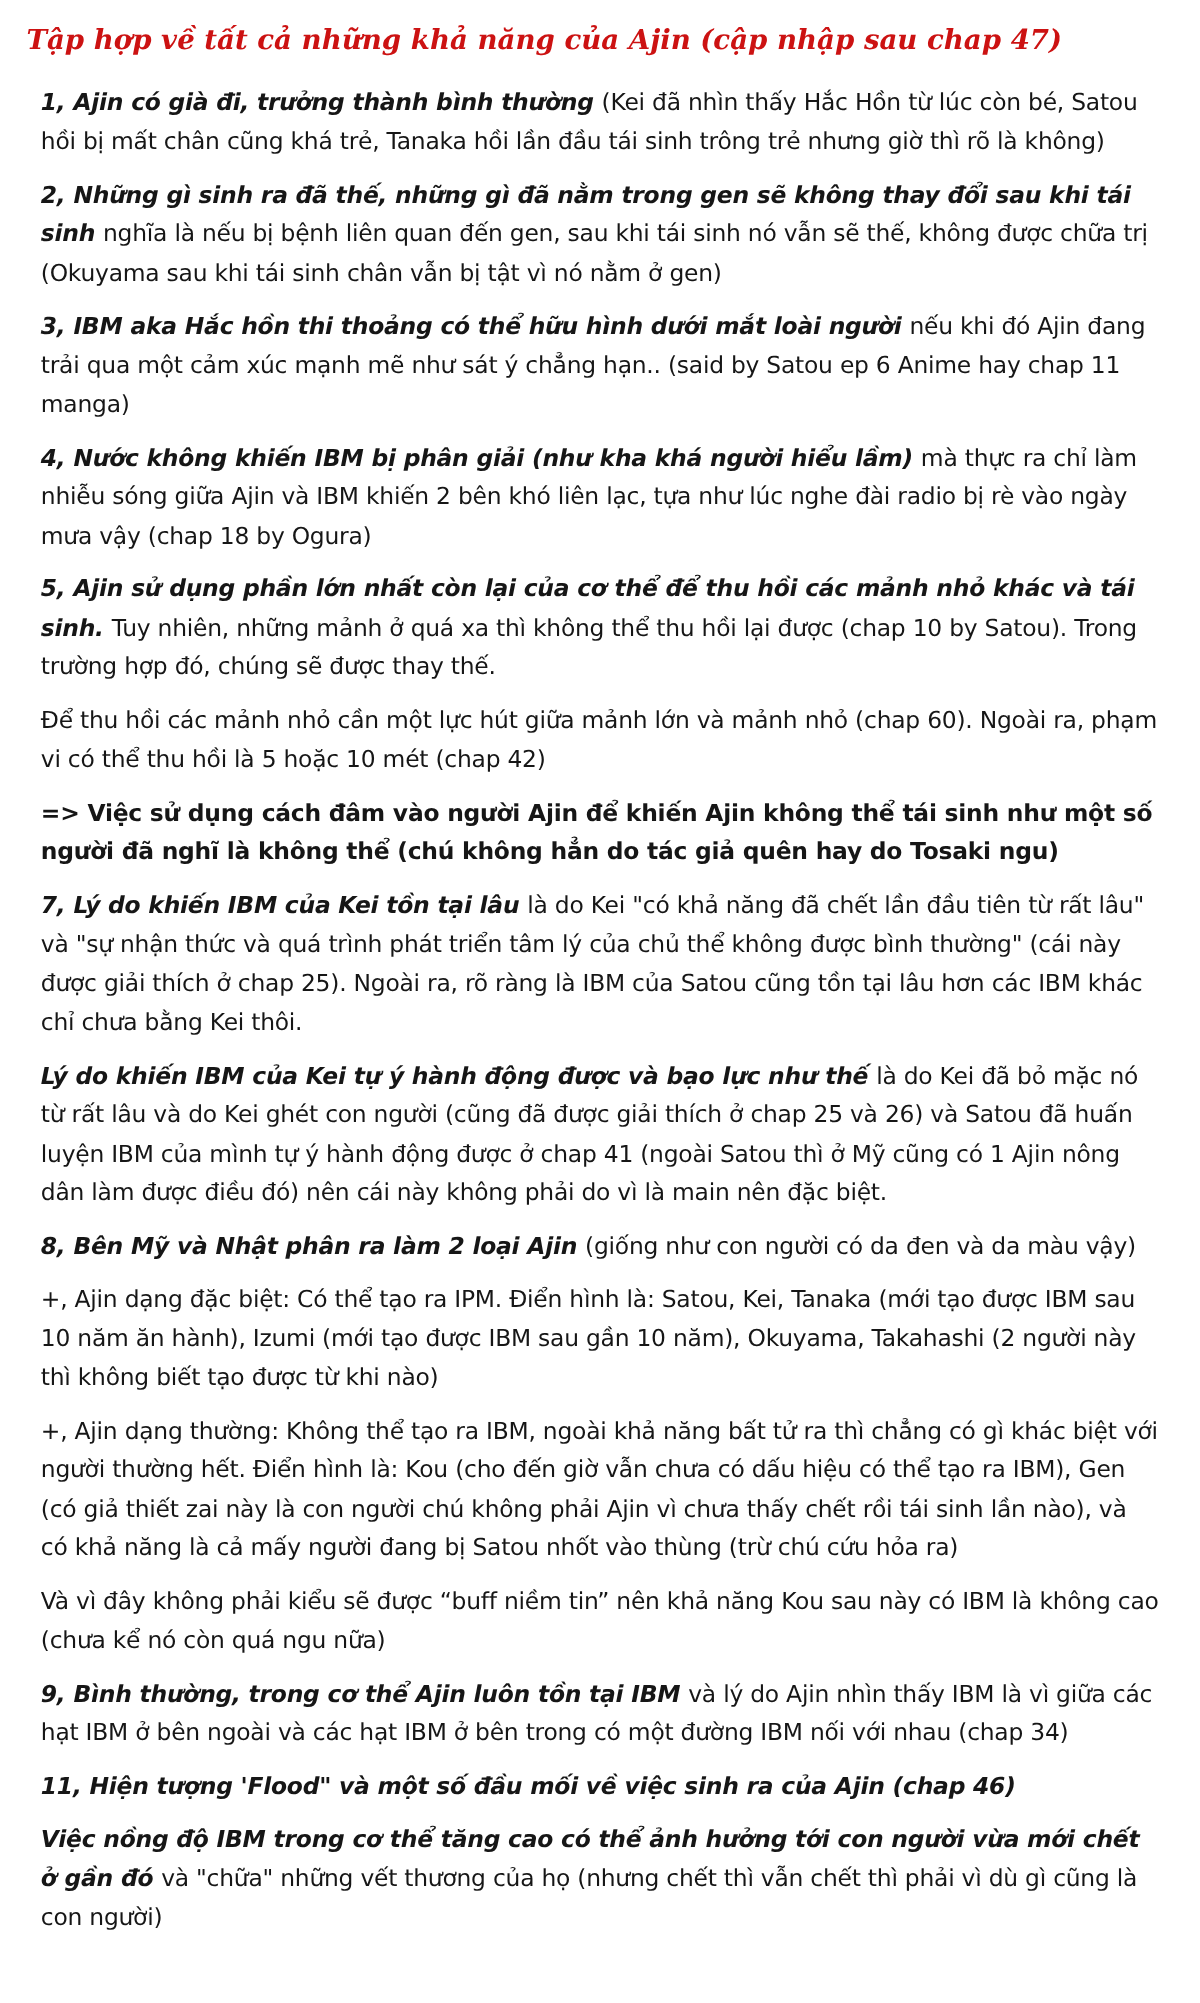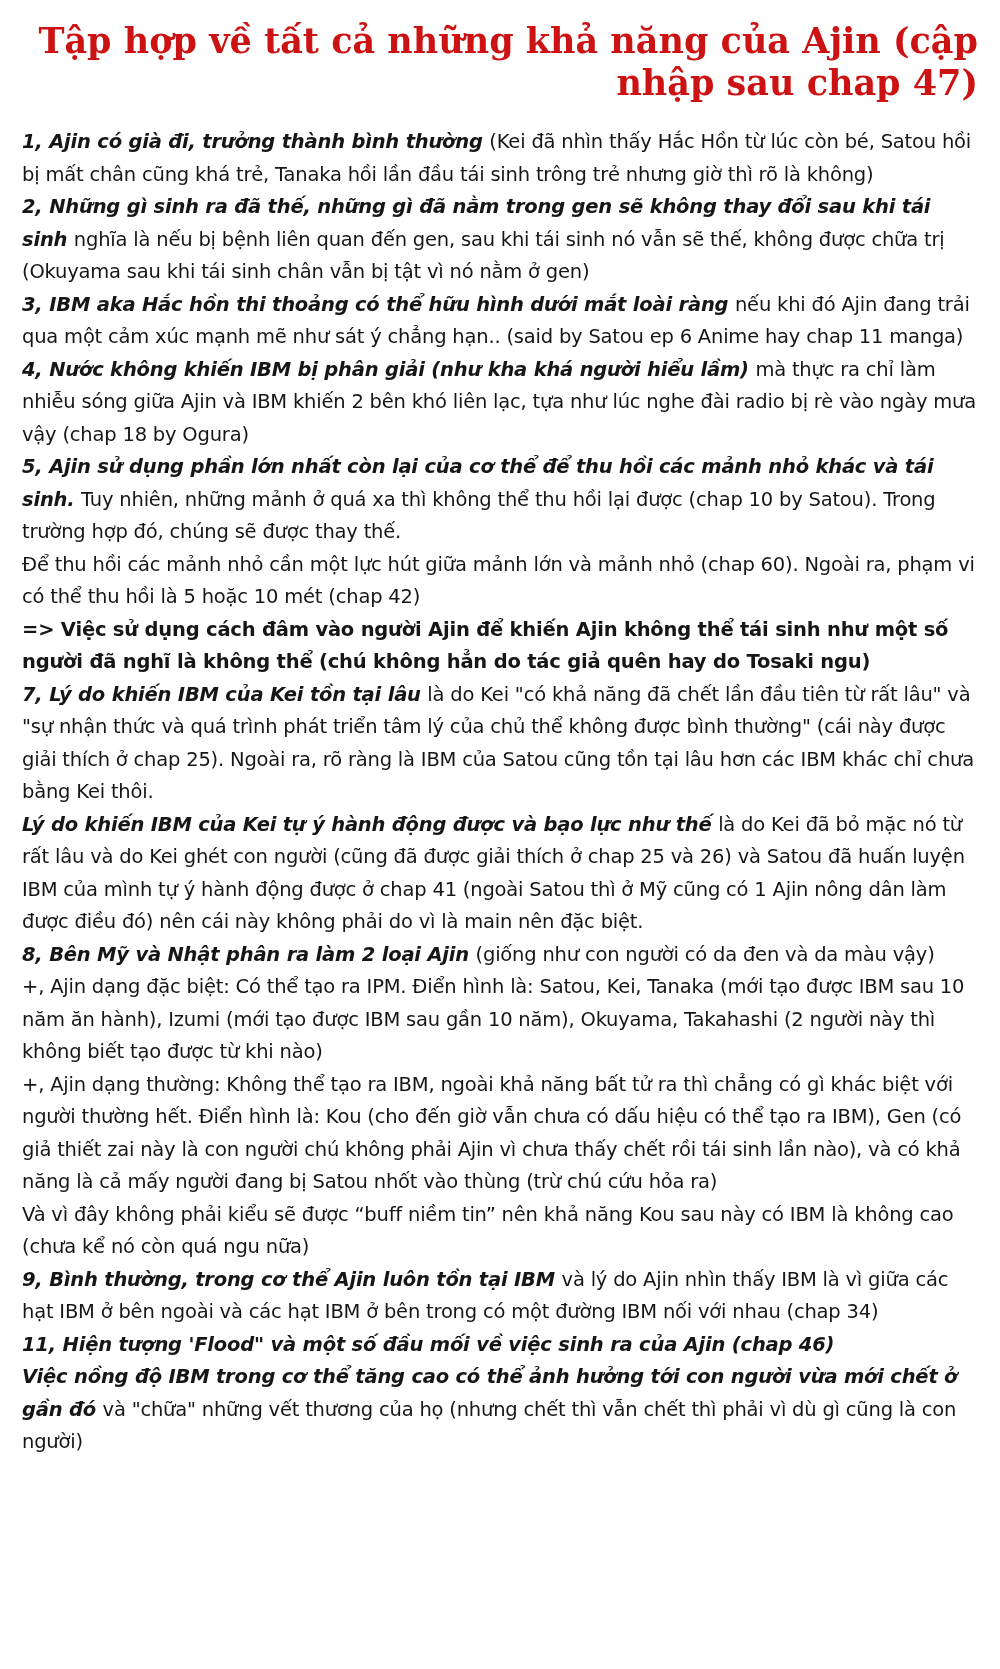--- a/index.html
+++ b/index.html
@@ -10,49 +10,50 @@
   .page {
     width: 1000px;
     min-height: 1669px;
     box-sizing: border-box;
     background: #ffffff;
     padding: 14px 22px 30px 22px;
     font-family: "DejaVu Sans", sans-serif;
   }
   .title {
     font-family: "DejaVu Serif", serif;
+    font-style: italic;
     font-weight: 700;
-    font-size: 35px;
+    font-size: 23px;
     line-height: 1.2;
-    text-align: right;
+    text-align: left;
     margin: 6px 0 22px 0;
     color: var(--title-color, #cc1212);
   }
   .content {
     font-size: 19.5px;
     line-height: 32.5px;
     color: var(--body-color, #161616);
     letter-spacing: -0.2px;
   }
   .para {
-    margin: 0;
+    margin: 12px;
   }
   .seg-bi { font-weight: 700; font-style: italic; }
   .seg-b  { font-weight: 700; text-align: center; }
   .seg-r  { }
 </style>
 </head>
 <body style="background: rgb(255, 255, 255);">
 
 <div class="page">
   <h1 class="title">Tập hợp về tất cả những khả năng của Ajin (cập nhập sau chap 47)</h1>
   <div class="content">
       <p class="para"><span class="seg-bi">1, Ajin có già đi, trưởng thành bình thường </span><span class="seg-r">(Kei đã nhìn thấy Hắc Hồn từ lúc còn bé, Satou hồi bị mất chân cũng khá trẻ, Tanaka hồi lần đầu tái sinh trông trẻ nhưng giờ thì rõ là không)</span></p>
       <p class="para"><span class="seg-bi">2, Những gì sinh ra đã thế, những gì đã nằm trong gen sẽ không thay đổi sau khi tái sinh </span><span class="seg-r">nghĩa là nếu bị bệnh liên quan đến gen, sau khi tái sinh nó vẫn sẽ thế, không được chữa trị (Okuyama sau khi tái sinh chân vẫn bị tật vì nó nằm ở gen)</span></p>
-      <p class="para"><span class="seg-bi">3, IBM aka Hắc hồn thi thoảng có thể hữu hình dưới mắt loài ràng </span><span class="seg-r">nếu khi đó Ajin đang trải qua một cảm xúc mạnh mẽ như sát ý chẳng hạn.. (said by Satou ep 6 Anime hay chap 11 manga)</span></p>
+      <p class="para"><span class="seg-bi">3, IBM aka Hắc hồn thi thoảng có thể hữu hình dưới mắt loài người </span><span class="seg-r">nếu khi đó Ajin đang trải qua một cảm xúc mạnh mẽ như sát ý chẳng hạn.. (said by Satou ep 6 Anime hay chap 11 manga)</span></p>
       <p class="para"><span class="seg-bi">4, Nước không khiến IBM bị phân giải (như kha khá người hiểu lầm) </span><span class="seg-r">mà thực ra chỉ làm nhiễu sóng giữa Ajin và IBM khiến 2 bên khó liên lạc, tựa như lúc nghe đài radio bị rè vào ngày mưa vậy (chap 18 by Ogura)</span></p>
       <p class="para"><span class="seg-bi">5, Ajin sử dụng phần lớn nhất còn lại của cơ thể để thu hồi các mảnh nhỏ khác và tái sinh. </span><span class="seg-r">Tuy nhiên, những mảnh ở quá xa thì không thể thu hồi lại được (chap 10 by Satou). Trong trường hợp đó, chúng sẽ được thay thế.</span></p>
       <p class="para"><span class="seg-r">Để thu hồi các mảnh nhỏ cần một lực hút giữa mảnh lớn và mảnh nhỏ (chap 60). Ngoài ra, phạm vi có thể thu hồi là 5 hoặc 10 mét (chap 42)</span></p>
       <p class="para"><span class="seg-b">=&gt; Việc sử dụng cách đâm vào người Ajin để khiến Ajin không thể tái sinh như một số người đã nghĩ là không thể (chú không hẳn do tác giả quên hay do Tosaki ngu)</span></p>
       <p class="para"><span class="seg-bi">7,  Lý do khiến IBM của Kei tồn tại lâu </span><span class="seg-r">là do Kei "có khả năng đã chết lần đầu tiên từ rất lâu" và "sự nhận thức và quá trình phát triển tâm lý của chủ thể không được bình thường" (cái này được giải thích ở chap 25). Ngoài ra, rõ ràng là IBM của Satou cũng tồn tại lâu hơn các IBM khác chỉ chưa bằng Kei thôi.</span></p>
       <p class="para"><span class="seg-bi">Lý do khiến IBM của Kei tự ý hành động được và bạo lực như thế </span><span class="seg-r">là do Kei đã bỏ mặc nó từ rất lâu và do Kei ghét con người (cũng đã được giải thích ở chap 25 và 26) và Satou đã huấn luyện IBM của mình tự ý hành động được ở chap 41 (ngoài Satou thì ở Mỹ cũng có 1 Ajin nông dân làm được điều đó) nên cái này không phải do vì là main nên đặc biệt.</span></p>
       <p class="para"><span class="seg-bi">8, Bên Mỹ và Nhật phân ra làm 2 loại Ajin </span><span class="seg-r">(giống như con người có da đen và da màu vậy)</span></p>
       <p class="para"><span class="seg-r">+, Ajin dạng đặc biệt: Có thể tạo ra IPM. Điển hình là: Satou, Kei, Tanaka (mới tạo được IBM sau 10 năm ăn hành), Izumi (mới tạo được IBM sau gần 10 năm), Okuyama, Takahashi (2 người này thì không biết tạo được từ khi nào)</span></p>
       <p class="para"><span class="seg-r">+, Ajin dạng thường: Không thể tạo ra IBM, ngoài khả năng bất tử ra thì chẳng có gì khác biệt với người thường hết. Điển hình là: Kou (cho đến giờ vẫn chưa có dấu hiệu có thể tạo ra IBM), Gen (có giả thiết zai này là con người chú không phải Ajin vì chưa thấy chết rồi tái sinh lần nào), và có khả năng là cả mấy người đang bị Satou nhốt vào thùng (trừ chú cứu hỏa ra)</span></p>
       <p class="para"><span class="seg-r">Và vì đây không phải kiểu sẽ được “buff niềm tin” nên khả năng Kou sau này có IBM là không cao (chưa kể nó còn quá ngu nữa)</span></p>

